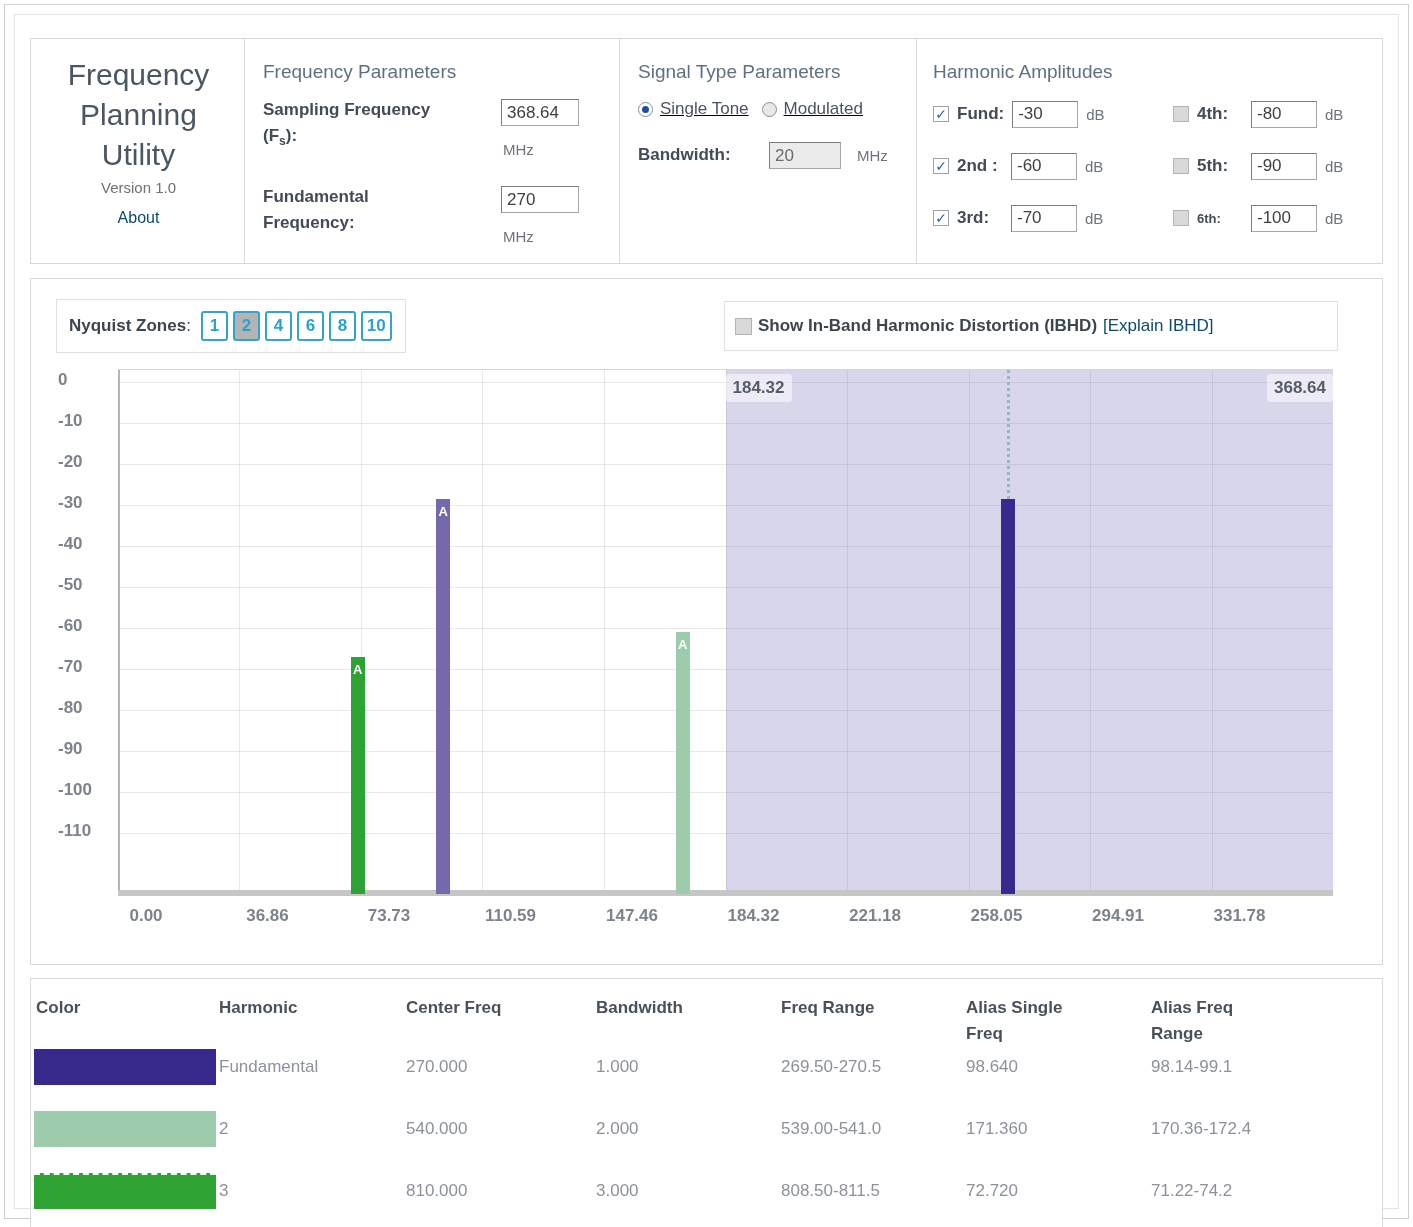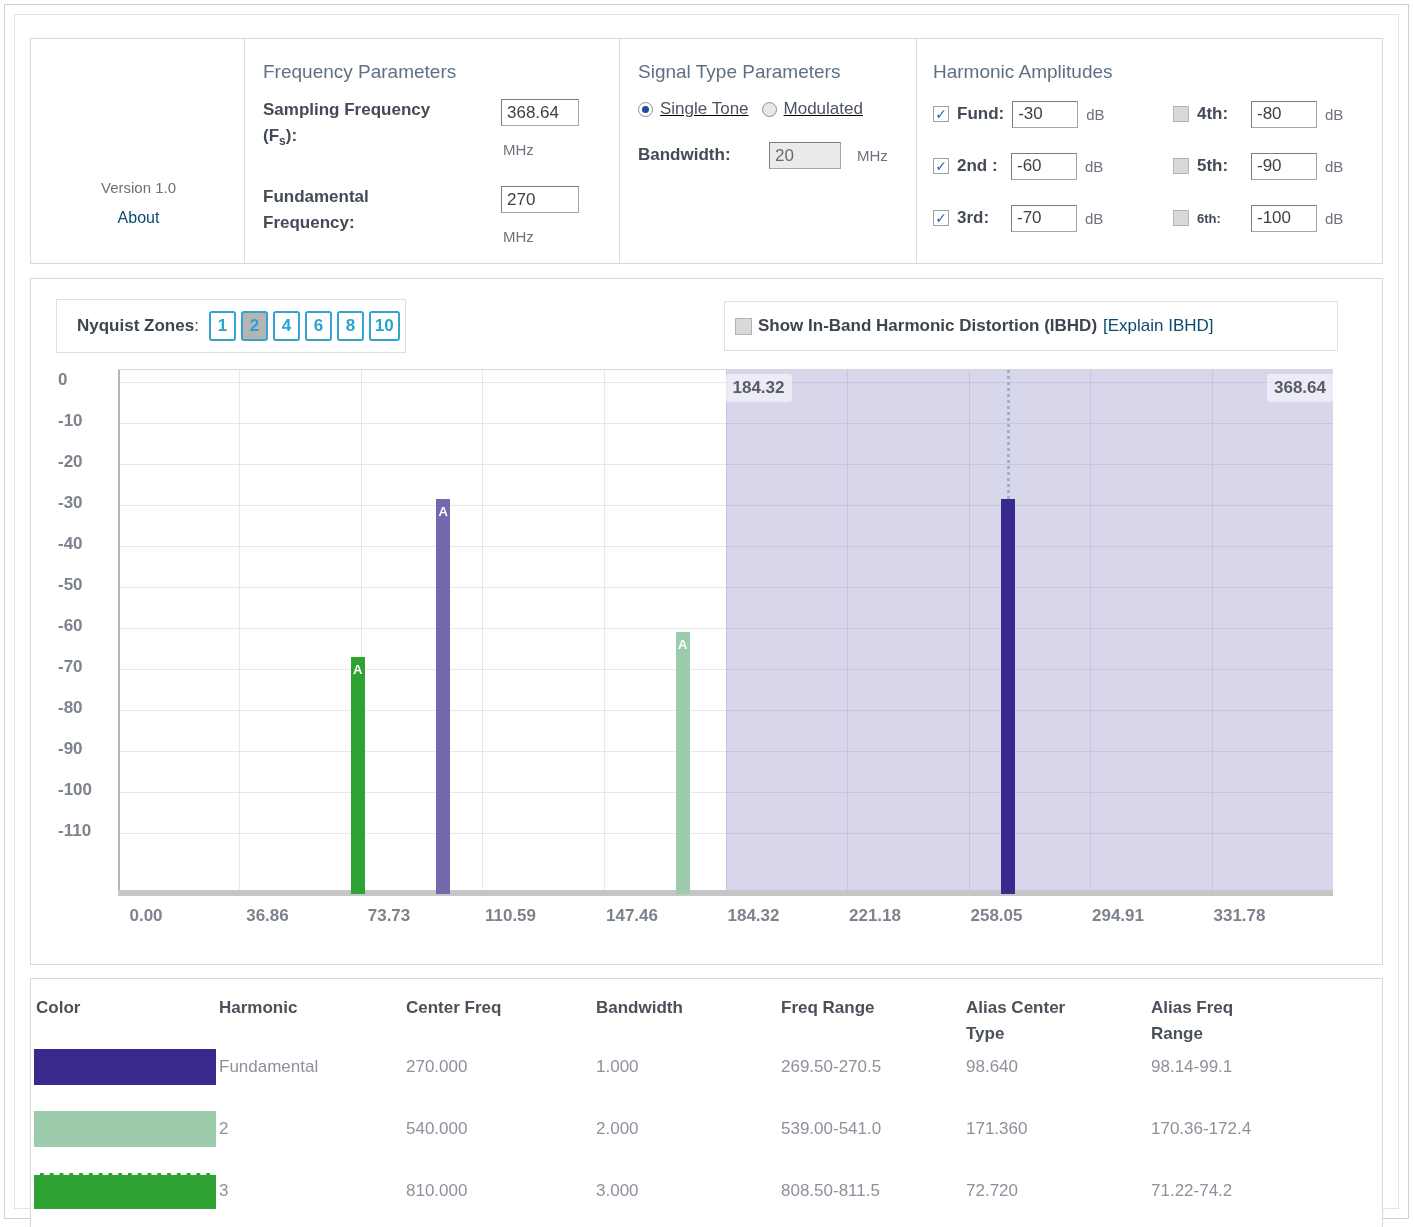--- a/index.html
+++ b/index.html
@@ -44,20 +44,25 @@
 
 <div id="root">
   <div class="frame-outer"></div>
   <div class="frame-inner"></div>
 
   <div class="panel" style="top:38px;height:226px;">
     <div class="divider" style="left:213px;"></div>
     <div class="divider" style="left:588px;"></div>
     <div class="divider" style="left:885px;"></div>
 
+    <div class="abs title" style="left:10px;top:16px;width:195px;">
+      <div>Frequency</div>
+      <div>Planning</div>
+      <div>Utility</div>
+    </div>
     <div class="abs" style="left:10px;top:140px;width:195px;text-align:center;font-size:15px;color:#707070;">Version 1.0</div>
     <div class="abs link" style="left:10px;top:170px;width:195px;text-align:center;font-size:16px;">About</div>
 
     <div class="abs sec-header" style="left:232px;top:22px;">Frequency Parameters</div>
     <div class="abs blabel" style="left:232px;top:58px;width:235px;">
       <span>Sampling Frequency</span><br>
       <span>(F</span><sub style="font-size:12px;">s</sub><span>):</span>
     </div>
     <div class="abs input" style="left:470px;top:60px;width:78px;height:27px;">368.64</div>
     <div class="abs unit" style="left:472px;top:102px;">MHz</div>
@@ -117,21 +122,21 @@
           <div class="checkbox unchecked"></div>
           <div style="font-size: 13px; font-weight: bold; color: rgb(67, 75, 87); min-width: 46px;">6th:</div>
           <div class="input" style="width: 66px; height: 27px; position: static;">-100</div>
           <div class="unit" style="position: static;">dB</div>
         </div>
       </div>
   </div>
 
   <div class="panel" style="top:278px;height:687px;">
 
-    <div class="abs" style="left:25px;top:20px;width:350px;height:54px;border:1px solid #e0e0e0;display:flex;align-items:center;padding-left:20px;box-sizing:border-box;gap:6px;">
+    <div class="abs" style="left:25px;top:20px;width:350px;height:54px;border:1px solid #e0e0e0;display:flex;align-items:center;padding-left:12px;box-sizing:border-box;gap:6px;">
       <span style="font-size:17px;"><b style="color:#3d454f;">Nyquist Zones</b><span style="color:#3d454f;">:</span></span>
       <span id="nyquist-buttons" style="display:flex;gap:5px;margin-left:4px;">
           <div class="nyq-btn">1</div>
           <div class="nyq-btn selected">2</div>
           <div class="nyq-btn">4</div>
           <div class="nyq-btn">6</div>
           <div class="nyq-btn">8</div>
           <div class="nyq-btn">10</div>
         </span>
     </div>
@@ -216,21 +221,21 @@
     </div>
   </div>
 
   <div class="panel" style="top:978px;height:268px;">
     <div id="table-headers">
         <div class="th" style="left: 5px; top: 16px; width: 150px;">Color</div>
         <div class="th" style="left: 188px; top: 16px; width: 160px;">Harmonic</div>
         <div class="th" style="left: 375px; top: 16px; width: 170px;">Center Freq</div>
         <div class="th" style="left: 565px; top: 16px; width: 160px;">Bandwidth</div>
         <div class="th" style="left: 750px; top: 16px; width: 170px;">Freq Range</div>
-        <div class="th" style="left: 935px; top: 16px; width: 130px;">Alias Center Type</div>
+        <div class="th" style="left: 935px; top: 16px; width: 130px;">Alias Single Freq</div>
         <div class="th" style="left: 1120px; top: 16px; width: 120px;">Alias Freq Range</div>
       </div>
     <div id="table-rows">
         <div>
           <div class="swatch" style="left: 3px; top: 70px; background: rgb(55, 42, 140);"></div>
           <div class="td" style="left: 188px; top: 78px; width: 160px;">Fundamental</div>
           <div class="td" style="left: 375px; top: 78px; width: 170px;">270.000</div>
           <div class="td" style="left: 565px; top: 78px; width: 160px;">1.000</div>
           <div class="td" style="left: 750px; top: 78px; width: 170px;">269.50-270.5</div>
           <div class="td" style="left: 935px; top: 78px; width: 130px;">98.640</div>

